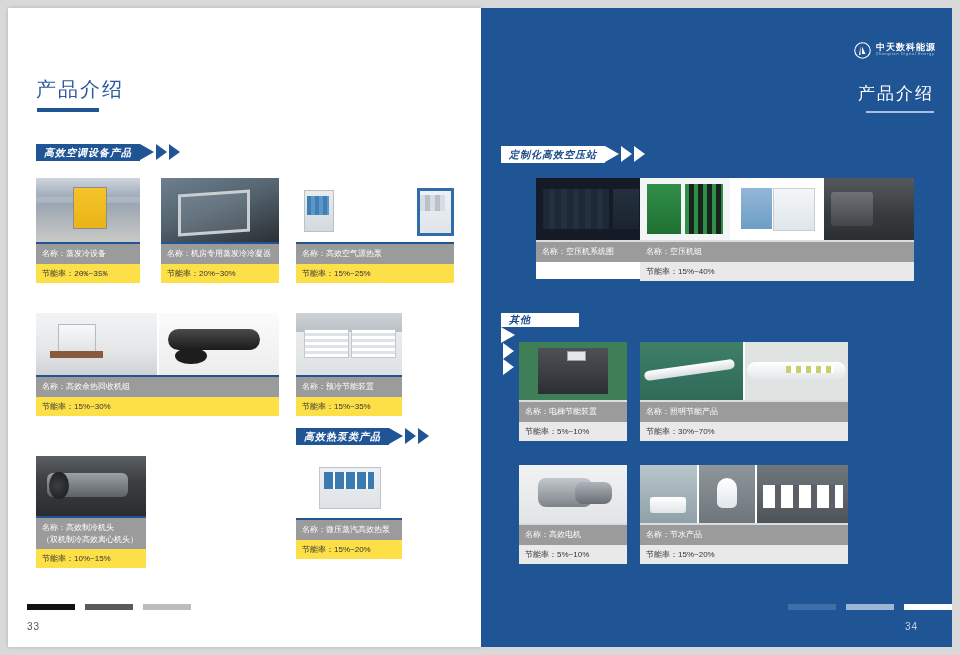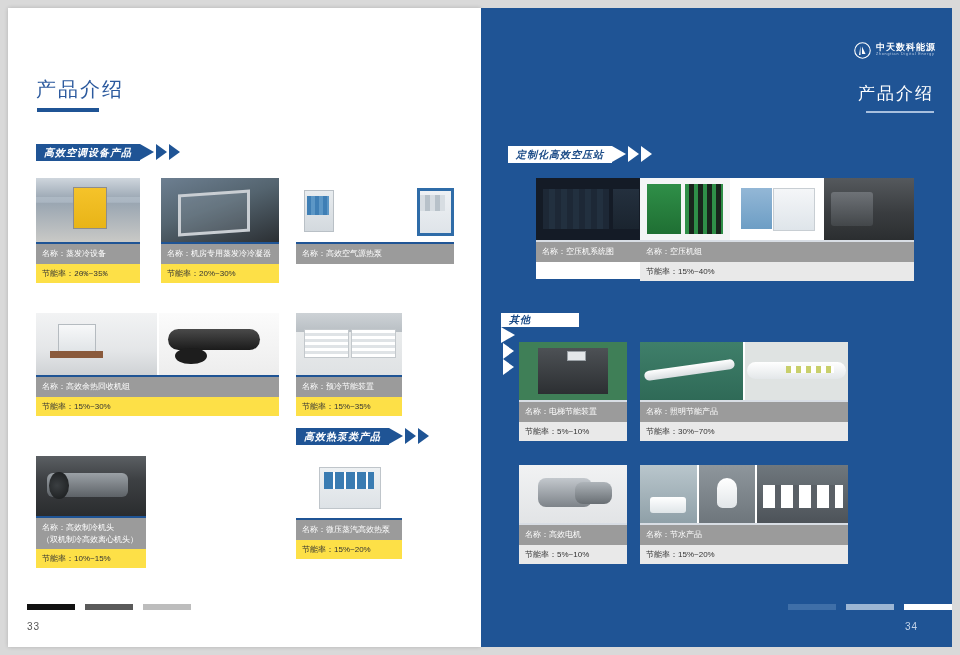--- a/index.html
+++ b/index.html
@@ -226,20 +226,21 @@
     <div class="card" style="left:288px; top:170px; width:158px;">
       <div class="shots" style="height:64px;">
         <div class="shot">
             <div class="ph p-hp1"></div>
           </div>
         <div class="shot">
             <div class="ph p-hp2"></div>
           </div>
       </div>
       <div class="nm">名称：高效空气源热泵</div>
+      <div class="ef">节能率：15%~25%</div>
     </div>
 
     <div class="card" style="left:28px; top:305px; width:243px;">
       <div class="shots" style="height:62px;">
         <div class="shot">
             <div class="ph p-heatrec"></div>
           </div>
         <div class="shot">
             <div class="ph p-chiller"></div>
           </div>
@@ -308,21 +309,21 @@
       </span>
       <span>
         <span class="brand-cn" style="display:block">中天数科能源</span>
         <span class="brand-en" style="display:block">Zhongtian Digital Energy</span>
       </span>
     </div>
 
     <div class="page-title-r">产品介绍</div>
     <div class="title-rule-r"></div>
 
-    <div class="sec sec-w" style="left:20px; top:138px;margin-left:7px;">
+    <div class="sec sec-w" style="left:20px; top:138px;">
       <div class="body">定制化高效空压站</div>
       <div class="tip"></div>
       <div class="chev"></div>
       <div class="chev"></div>
     </div>
 
     <div class="card card-r" style="left:55px; top:170px; width:110px;">
       <div class="shots" style="height:62px;">
         <div class="shot">
             <div class="ph p-scada"></div>

